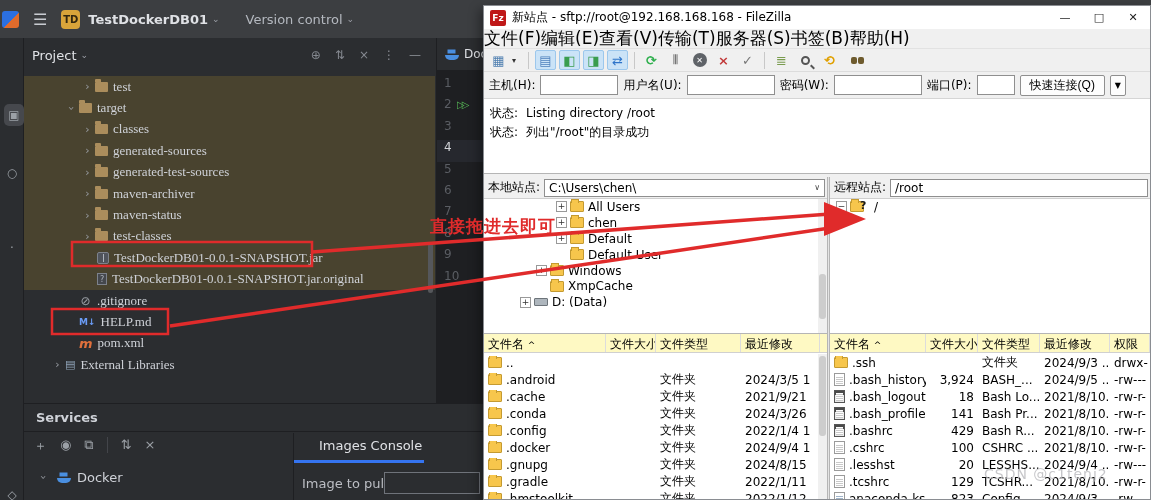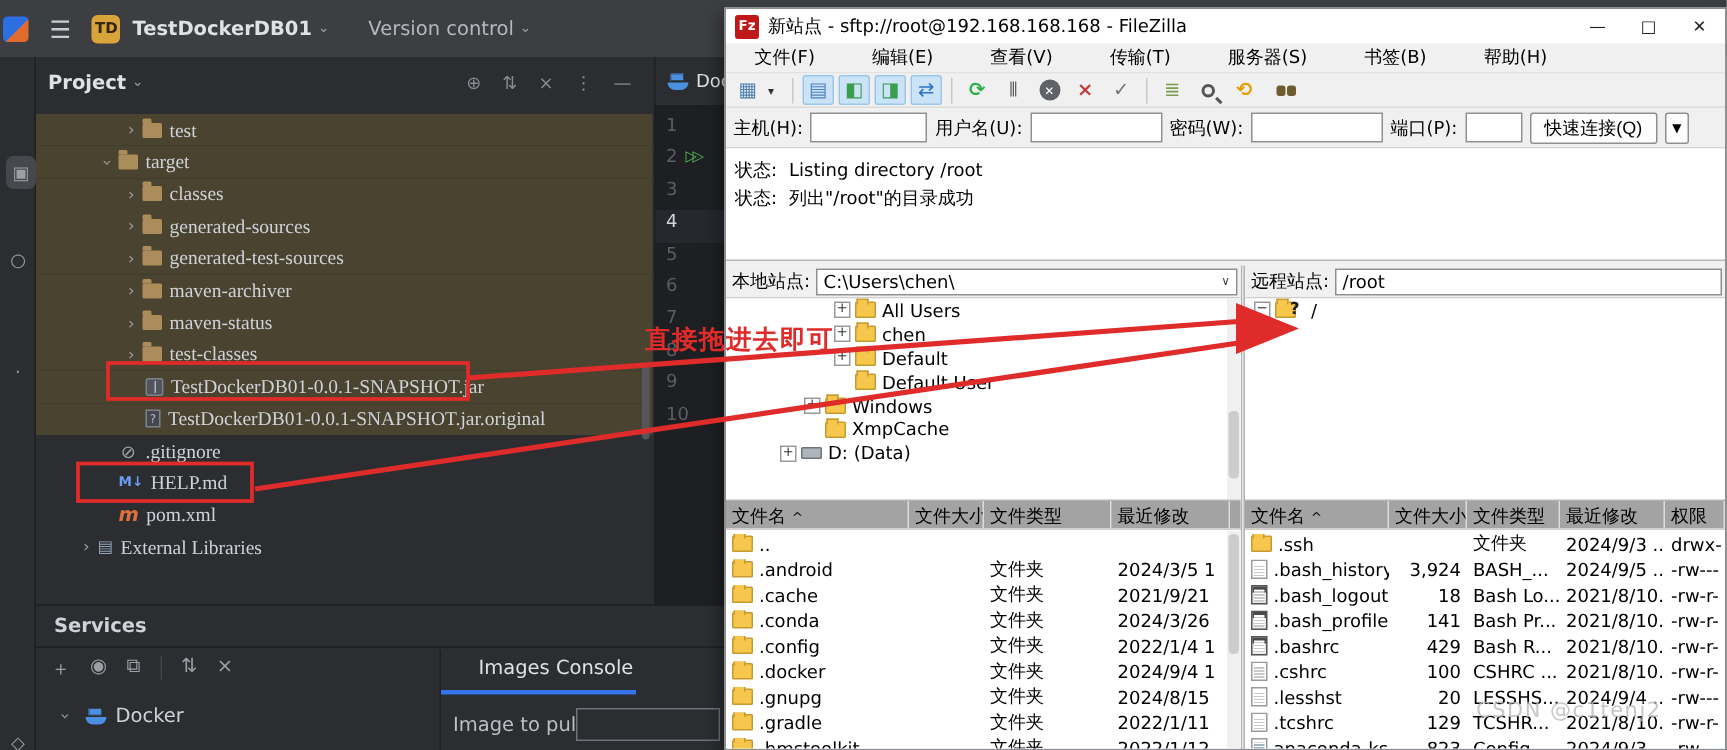--- a/index.html
+++ b/index.html
@@ -20,21 +20,21 @@
   .caret { color:#9da0a8; font-size:9px; margin-left:4px; }
   .vcs { margin-left:26px; color:#b4b8bf; }
 
   .ide-stripe { position:absolute; left:0; top:38px; width:24px; height:462px;
     background:#2b2d30; border-right:1px solid #1e1f22; color:#9ba0a6; }
   .stripe-ic { position:absolute; left:0; width:24px; text-align:center; font-size:12px; }
   .stripe-folder { top:66px; height:22px; line-height:22px; background:#46484d; border-radius:5px; margin:0 2px; width:20px; left:2px; }
 
   .project-panel { position:absolute; left:24px; top:38px; width:411px; height:365px; background:#2b2d30; }
   .pp-head { height:34px; display:flex; align-items:center; color:#dfe1e5; font-size:13px; padding-left:8px; }
-  .pp-head .ttl { font-weight:bold; }
+  .pp-head .ttl { font-weight:normal; }
   .pp-icons { margin-left:auto; display:flex; gap:14px; padding-right:14px; color:#868a91; font-size:12px; }
   .pp-tree { position:absolute; top:38px; left:0; right:0; }
   .pt-row { height:21.4px; display:flex; align-items:center; color:#cfd2d8; font-size:13px; white-space:nowrap; }
   .pt-row.olive { background:#49432f; }
   .pt-row.sel { background:#46484d; }
   .chev { width:15px; color:#9b9fa5; font-size:11px; text-align:center; flex:none; }
   .chev.exp { transform:rotate(90deg); }
   .lbl { margin-left:5px;font-family:Liberation Serif, serif; }
   .ij-folder { flex:none; width:13px; height:10px; background:#ab8d5c; border-radius:1px; position:relative; }
   .ij-folder::before { content:""; position:absolute; top:-3px; left:0; width:6px; height:3px; background:#ab8d5c; border-radius:1px 1px 0 0; }
@@ -78,21 +78,21 @@
   
   .fz { position:absolute; left:483px; top:5px; width:668px; height:495px; background:#f0f0f0;
     border:1px solid #8a8d92; box-shadow:-4px 4px 10px rgba(0,0,0,.35); z-index:10; font-size:12px; color:#000; }
   .fz-titlebar { height:23px; background:#ffffff; display:flex; align-items:center; padding-left:6px; }
   .fz-logo { width:16px; height:16px; background:#bf1818; color:#fff; border-radius:2px; font-size:9px; font-weight:bold;
     display:flex; align-items:center; justify-content:center; margin-right:6px; }
   .fz-title { font-size:12px; }
   .fz-ctrls { margin-left:auto; display:flex; }
   .fz-ctrl { width:34px; text-align:center; font-size:11px; line-height:22px; color:#222; }
   .fz-menubar { height:20px; background:#f0f0f0; display:flex; align-items:center; gap:0; border-bottom:1px solid #e2e2e2; }
-  .fz-menu { padding:0 19px; font-size:12px; }
+  .fz-menu { padding:0 0; font-size:17px; }
   .fz-toolbar { height:23px; display:flex; align-items:center; padding-left:4px; gap:3px; background:#f0f0f0; border-bottom:1px solid #dcdcdc; }
   .tb { width:21px; height:20px; display:flex; align-items:center; justify-content:center; font-size:13px; border-radius:2px; }
   .tb.on { background:#cbe3f7; border:1px solid #9cc7ec; }
   .tb-sep { width:1px; height:17px; background:#c8c8c8; margin:0 3px; }
   .tb-caret { font-size:8px; color:#333; width:10px; }
   .icon-mag { width:9px; height:9px; border:2px solid #555; border-radius:50%; position:relative; }
   .icon-mag::after { content:""; position:absolute; width:5px; height:2px; background:#555; transform:rotate(45deg); left:7px; top:8px; }
   .icon-binoc { width:6px; height:7px; background:#6e5b2e; border-radius:2px; box-shadow:7px 0 0 #6e5b2e; }
   .icon-cancel { width:14px; height:14px; border-radius:50%; background:#5f6368; color:#fff; font-size:8px; display:flex; align-items:center; justify-content:center; }
 
@@ -118,21 +118,21 @@
   .tr-row { height:15.9px; display:flex; align-items:center; font-size:12px; white-space:nowrap; }
   .exp-box { flex:none; width:11px; height:11px; border:1px solid #999; background:#fff; font-size:9px; line-height:9px; text-align:center; color:#333; margin-right:3px; }
   .fz-folder { flex:none; width:14px; height:11px; background:#f7c64c; border:1px solid #c49a31; border-radius:1px; position:relative; margin-right:4px; }
   .fz-folder::before { content:""; position:absolute; top:-3px; left:0px; width:6px; height:3px; background:#f7c64c; border:1px solid #c49a31; border-bottom:none; }
   .fz-folder.q::after { content:"?"; position:absolute; left:9px; top:-3px; font-weight:bold; font-size:11px; color:#1a1a1a; }
   .drive-ic { flex:none; width:14px; height:8px; background:#aeb6bd; border:1px solid #6d747a; border-radius:1px; margin-right:4px; }
   .tr-sel { background:#d4d4d4; padding:0 2px; }
   .tree-scroll { position:absolute; right:0; top:0; bottom:0; width:9px; background:#f0f0f0; }
   .tree-scroll .thumb { position:absolute; left:1px; width:7px; background:#cdcdcd; border-radius:3px; }
 
-  .list-head { height:19px; display:flex; background:#a3a3a3; border-bottom:1px solid #d0d0d0; font-size:12px; position:relative; }
+  .list-head { height:19px; display:flex; background:#fef9c3; border-bottom:1px solid #d0d0d0; font-size:12px; position:relative; }
   .lh { padding:2px 4px 0 4px; border-right:1px solid #dcdcdc; overflow:hidden; white-space:nowrap; }
   .list-body { position:absolute; left:0; right:0; top:177px; bottom:0; overflow:hidden; background:#fff; }
   .fz-row { height:17px; display:flex; align-items:center; font-size:12px; white-space:nowrap; }
   .cell { padding:0 4px; overflow:hidden; flex:none; display:flex; align-items:center; }
   .cell.num { justify-content:flex-end; }
   .fz-file { flex:none; width:11px; height:13px; background:#fff; border:1px solid #9a9a9a; margin-right:4px; position:relative; }
   .fz-file::after { content:""; position:absolute; left:1px; right:1px; top:2px; height:8px;
     background:repeating-linear-gradient(#fff 0 1px,#c9c9c9 1px 2px); }
   .fz-file.script { background:#e9e9e9; border-color:#555; }
   .fz-file.script::before { content:""; position:absolute; left:0; right:0; top:0; height:4px; background:#4a4a4a; }

